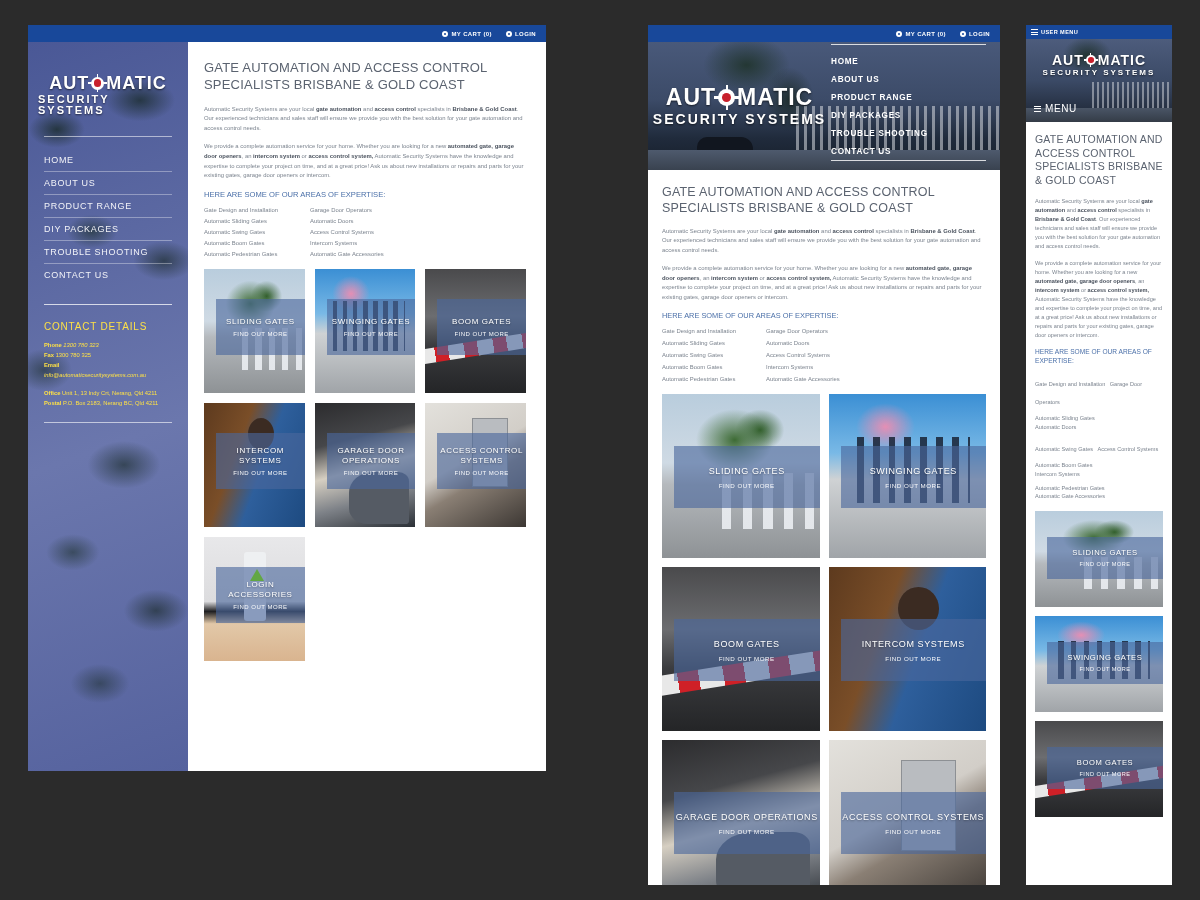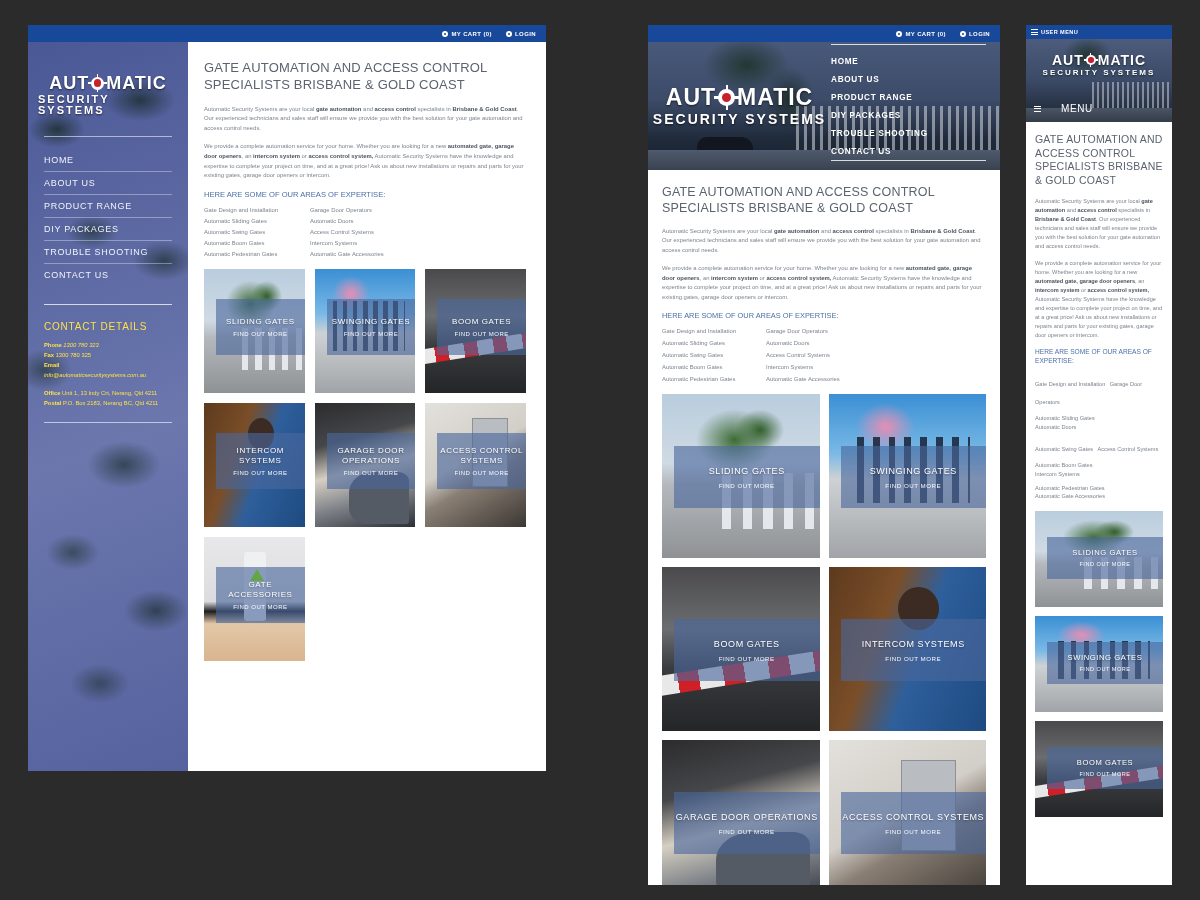--- a/index.html
+++ b/index.html
@@ -222,21 +222,21 @@
   }
   #mobile .logo-wrap {
     position: relative; z-index: 3; padding-top: 14px;
     display: flex; justify-content: center;
   }
   #mobile .logo-top { font-size: 14px; gap: 1px; }
   #mobile .logo-bot { font-size: 8px; margin-top: 2px; }
   #mobile .target { width: 10px; height: 10px; margin: 0 1px; }
   #mobile .menu {
     position: absolute; z-index: 3; left: 8px; bottom: 8px;
-    display: flex; align-items: center; gap: 20px;
+    display: flex; align-items: center; gap: 4px;
   }
   #mobile .menu span { color: #fff; font-size: 10px; letter-spacing: .6px; }
   #mobile .content { padding: 11px 9px 0; }
   #mobile .heading { font-size: 10.5px; line-height: 1.3; margin-bottom: 9px; }
   #mobile .para { font-size: 5.6px; line-height: 1.62; margin-bottom: 8px; }
   #mobile .expertise-head { font-size: 6.6px; margin: 3px 0 7px; line-height: 1.3; }
   #mobile .svc-list > div { margin-bottom: 6px; }
   #mobile .svc { font-size: 5.6px; line-height: 1.5; }
   #mobile .cards { display: flex; flex-direction: column; gap: 9px; margin-top: 10px; }
   #mobile .card { height: 96px; }
@@ -451,21 +451,21 @@
           <div class="sc sc-access"></div>
           <div class="card-overlay">
             <div class="card-title">ACCESS CONTROL SYSTEMS</div>
             <div class="card-sub">FIND OUT MORE</div>
           </div>
         </div>
         <div class="card">
           <div class="sc sc-accessories"></div>
           <div class="sc-tri"></div>
           <div class="card-overlay">
-            <div class="card-title">GATE ACCESSORIES</div>
+            <div class="card-title">LOGIN ACCESSORIES</div>
             <div class="card-sub">FIND OUT MORE</div>
           </div>
         </div>
       </div>
     </div>
   </div>
 </div>
 
 <div id="tablet">
   <div class="topbar">

